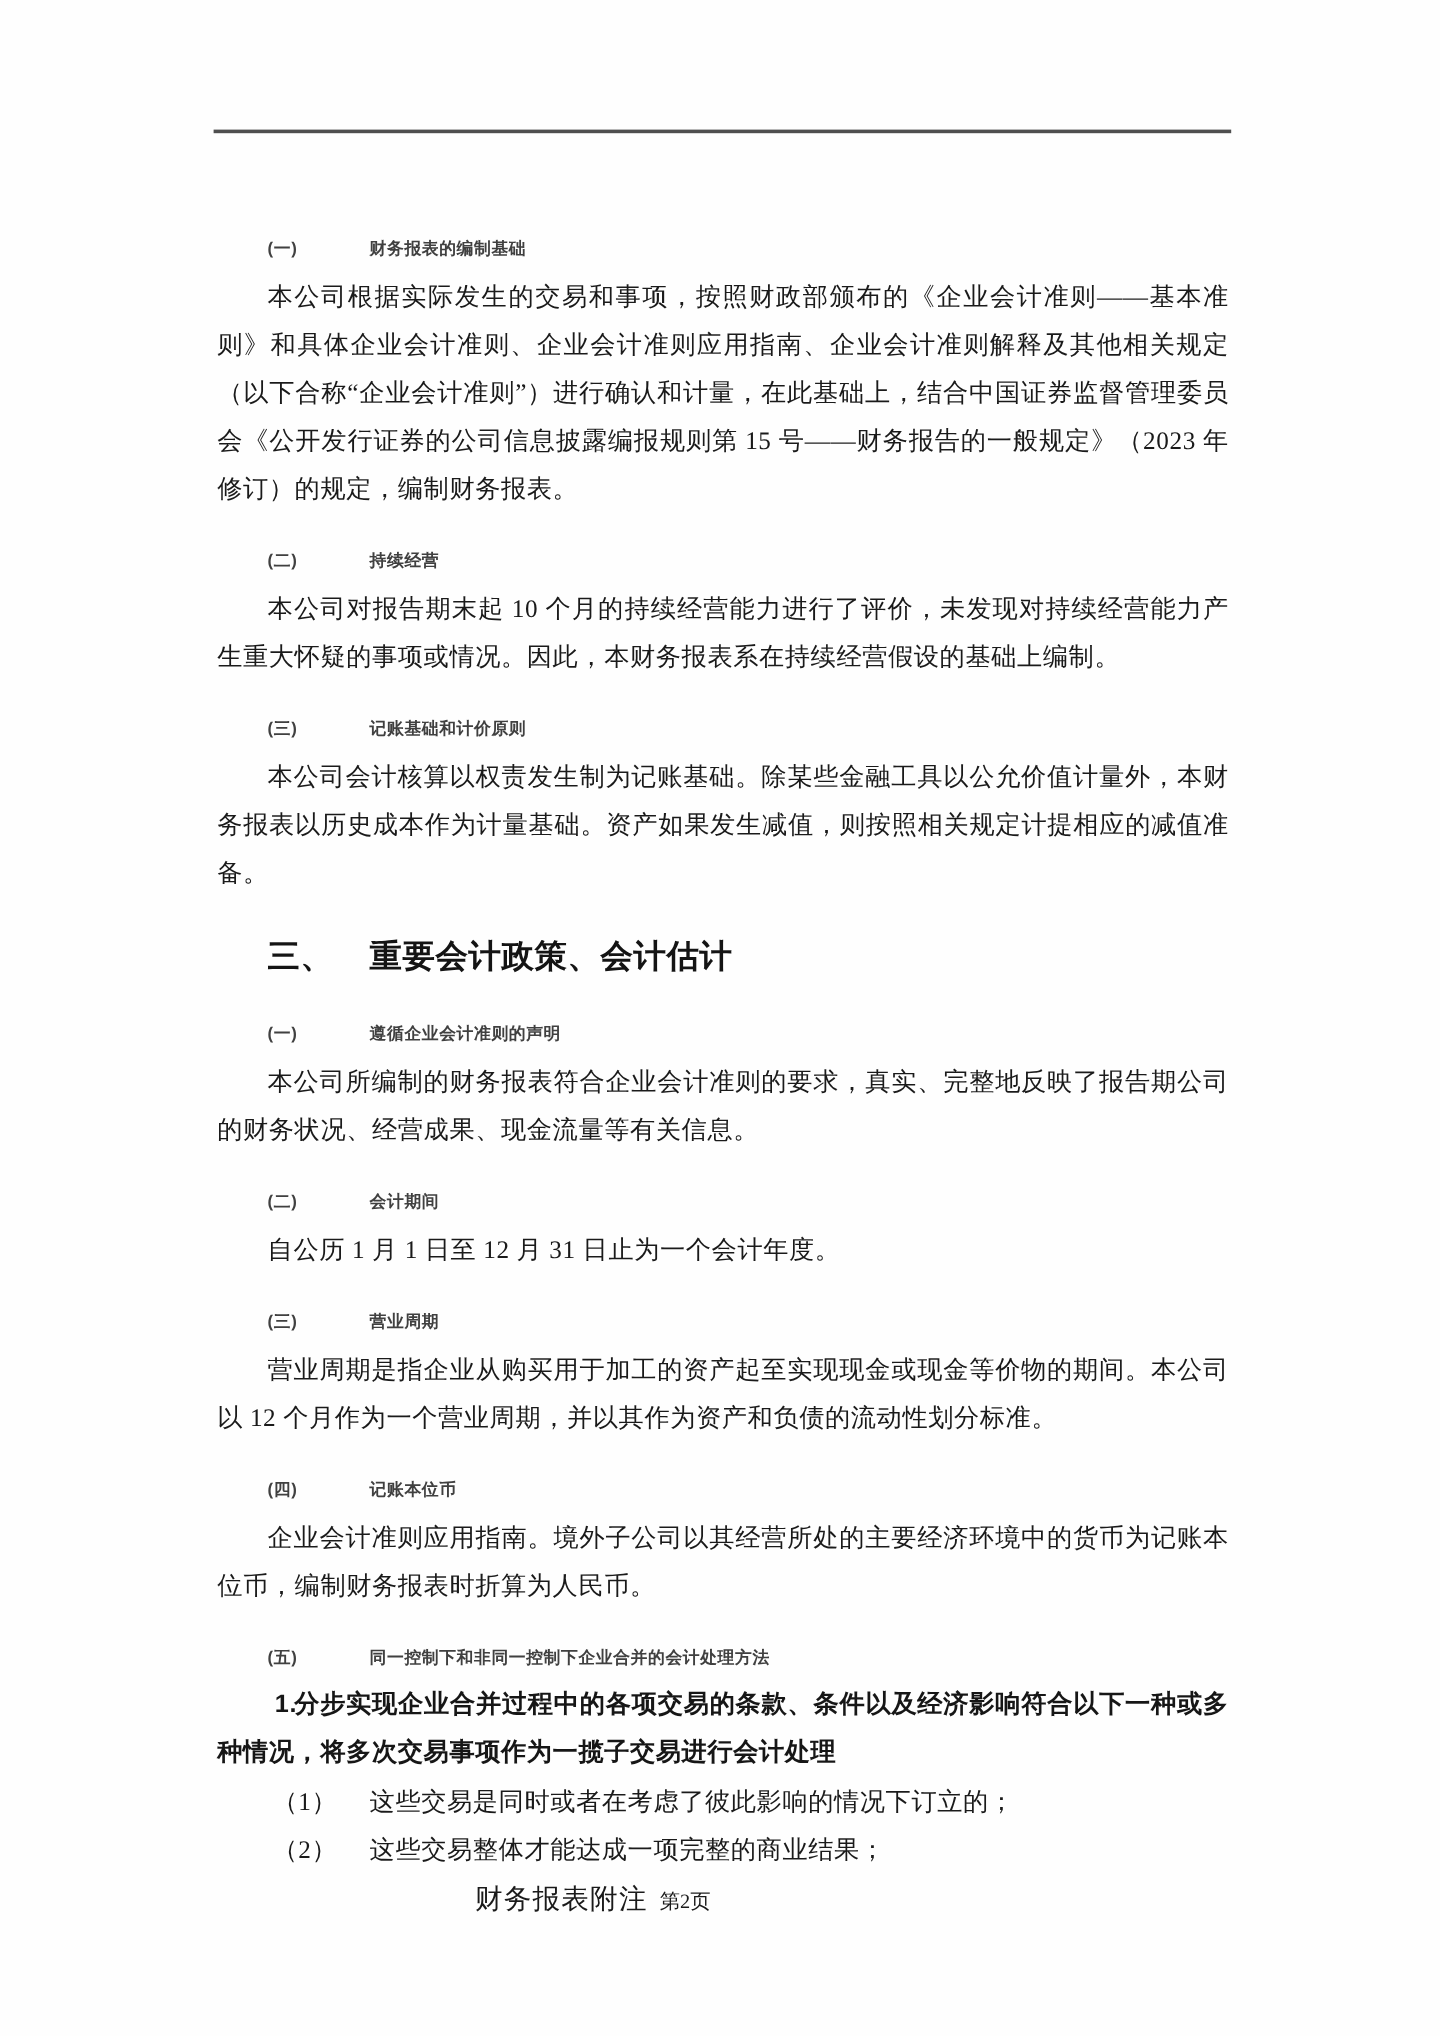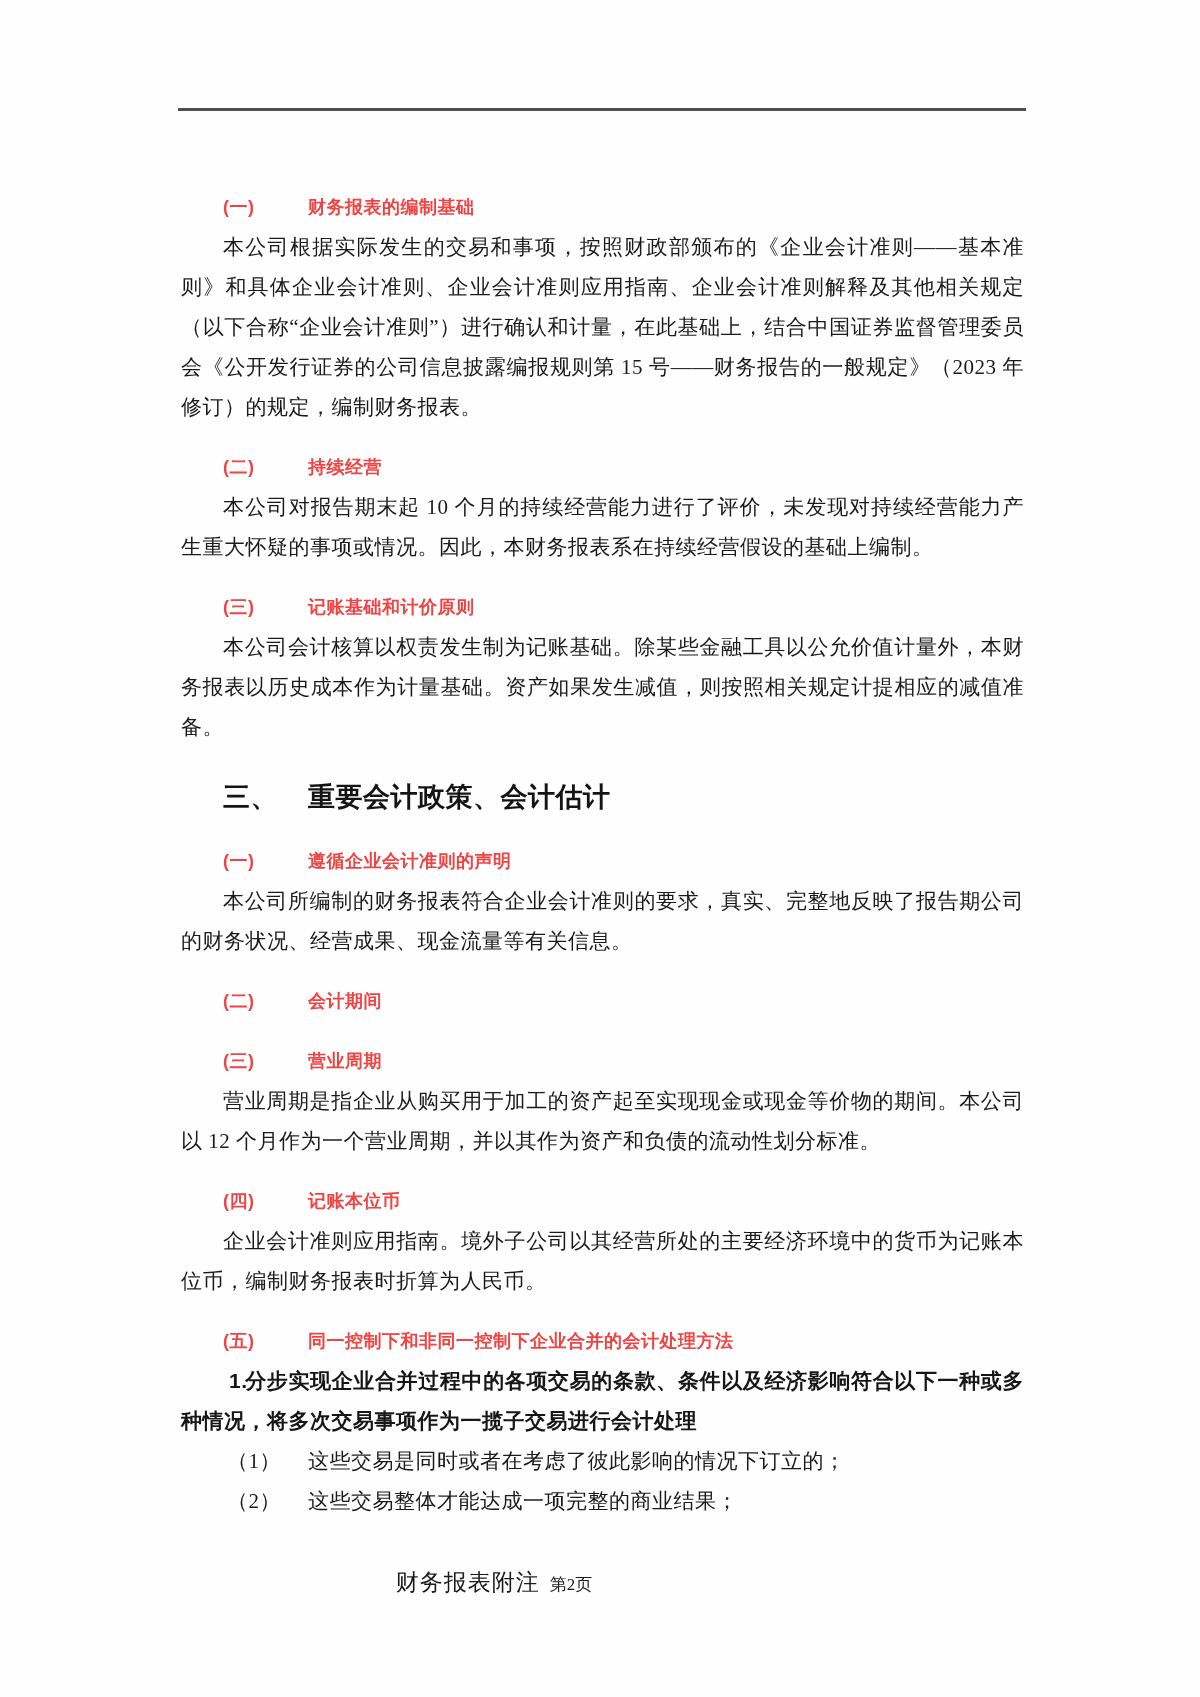--- a/index.html
+++ b/index.html
@@ -29,25 +29,25 @@
     position: absolute;
     left: 181px;
     top: 0;
     width: 843px;
     padding-top: 187px;
   }
   
   h3.sec {
     font-family: "Liberation Sans", "DejaVu Sans", sans-serif;
     font-weight: bold;
-    font-size: 18px;
+    font-size: 14px;
     line-height: 40px;
     margin: 20px 0 0 0;
     padding-left: 42px;
-    color: #ef4444;
+    color: #404040;
     letter-spacing: 0.5px;
   }
   h3.sec.first { margin-top: 0; }
   h3.sec .num,
   h2.big .num {
     display: inline-block;
     width: 85px;
     font-weight: bold;
   }
   
@@ -146,20 +146,21 @@
     </h2>
 
     <h3 class="sec">
       <span class="num">(一)</span><span>遵循企业会计准则的声明</span>
     </h3>
     <p class="body">本公司所编制的财务报表符合企业会计准则的要求，真实、完整地反映了报告期公司的财务状况、经营成果、现金流量等有关信息。</p>
 
     <h3 class="sec">
       <span class="num">(二)</span><span>会计期间</span>
     </h3>
+    <p class="body">自公历 1 月 1 日至 12 月 31 日止为一个会计年度。</p>
 
     <h3 class="sec">
       <span class="num">(三)</span><span>营业周期</span>
     </h3>
     <p class="body">营业周期是指企业从购买用于加工的资产起至实现现金或现金等价物的期间。本公司以 12 个月作为一个营业周期，并以其作为资产和负债的流动性划分标准。</p>
 
     <h3 class="sec">
       <span class="num">(四)</span><span>记账本位币</span>
     </h3>
     <p class="body">企业会计准则应用指南。境外子公司以其经营所处的主要经济环境中的货币为记账本位币，编制财务报表时折算为人民币。</p>

